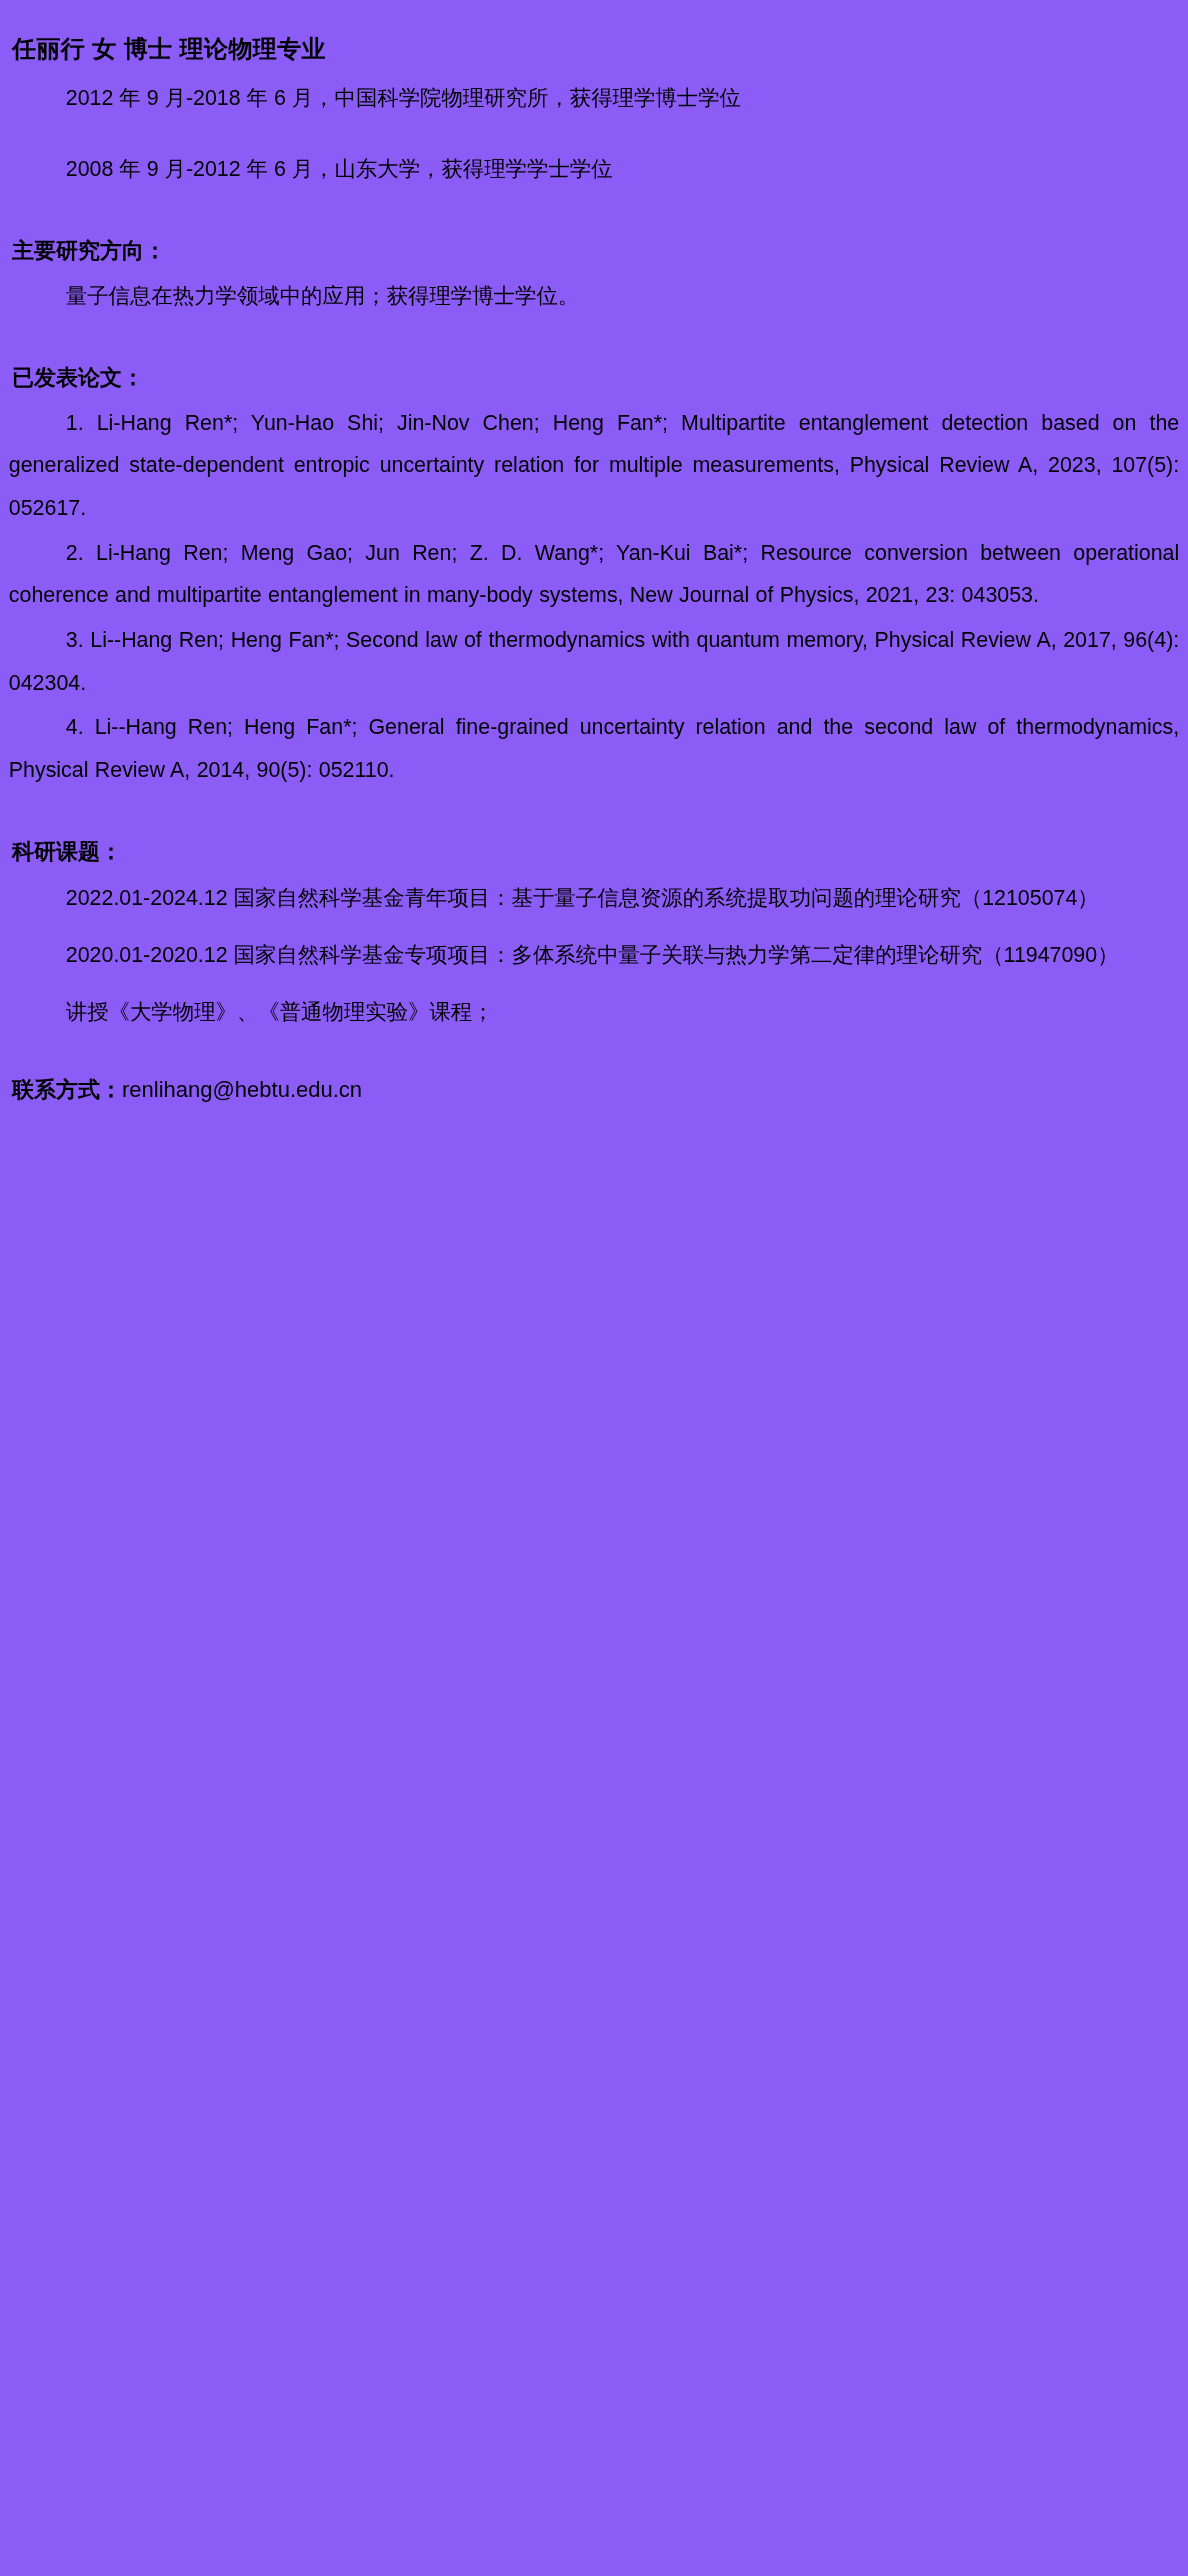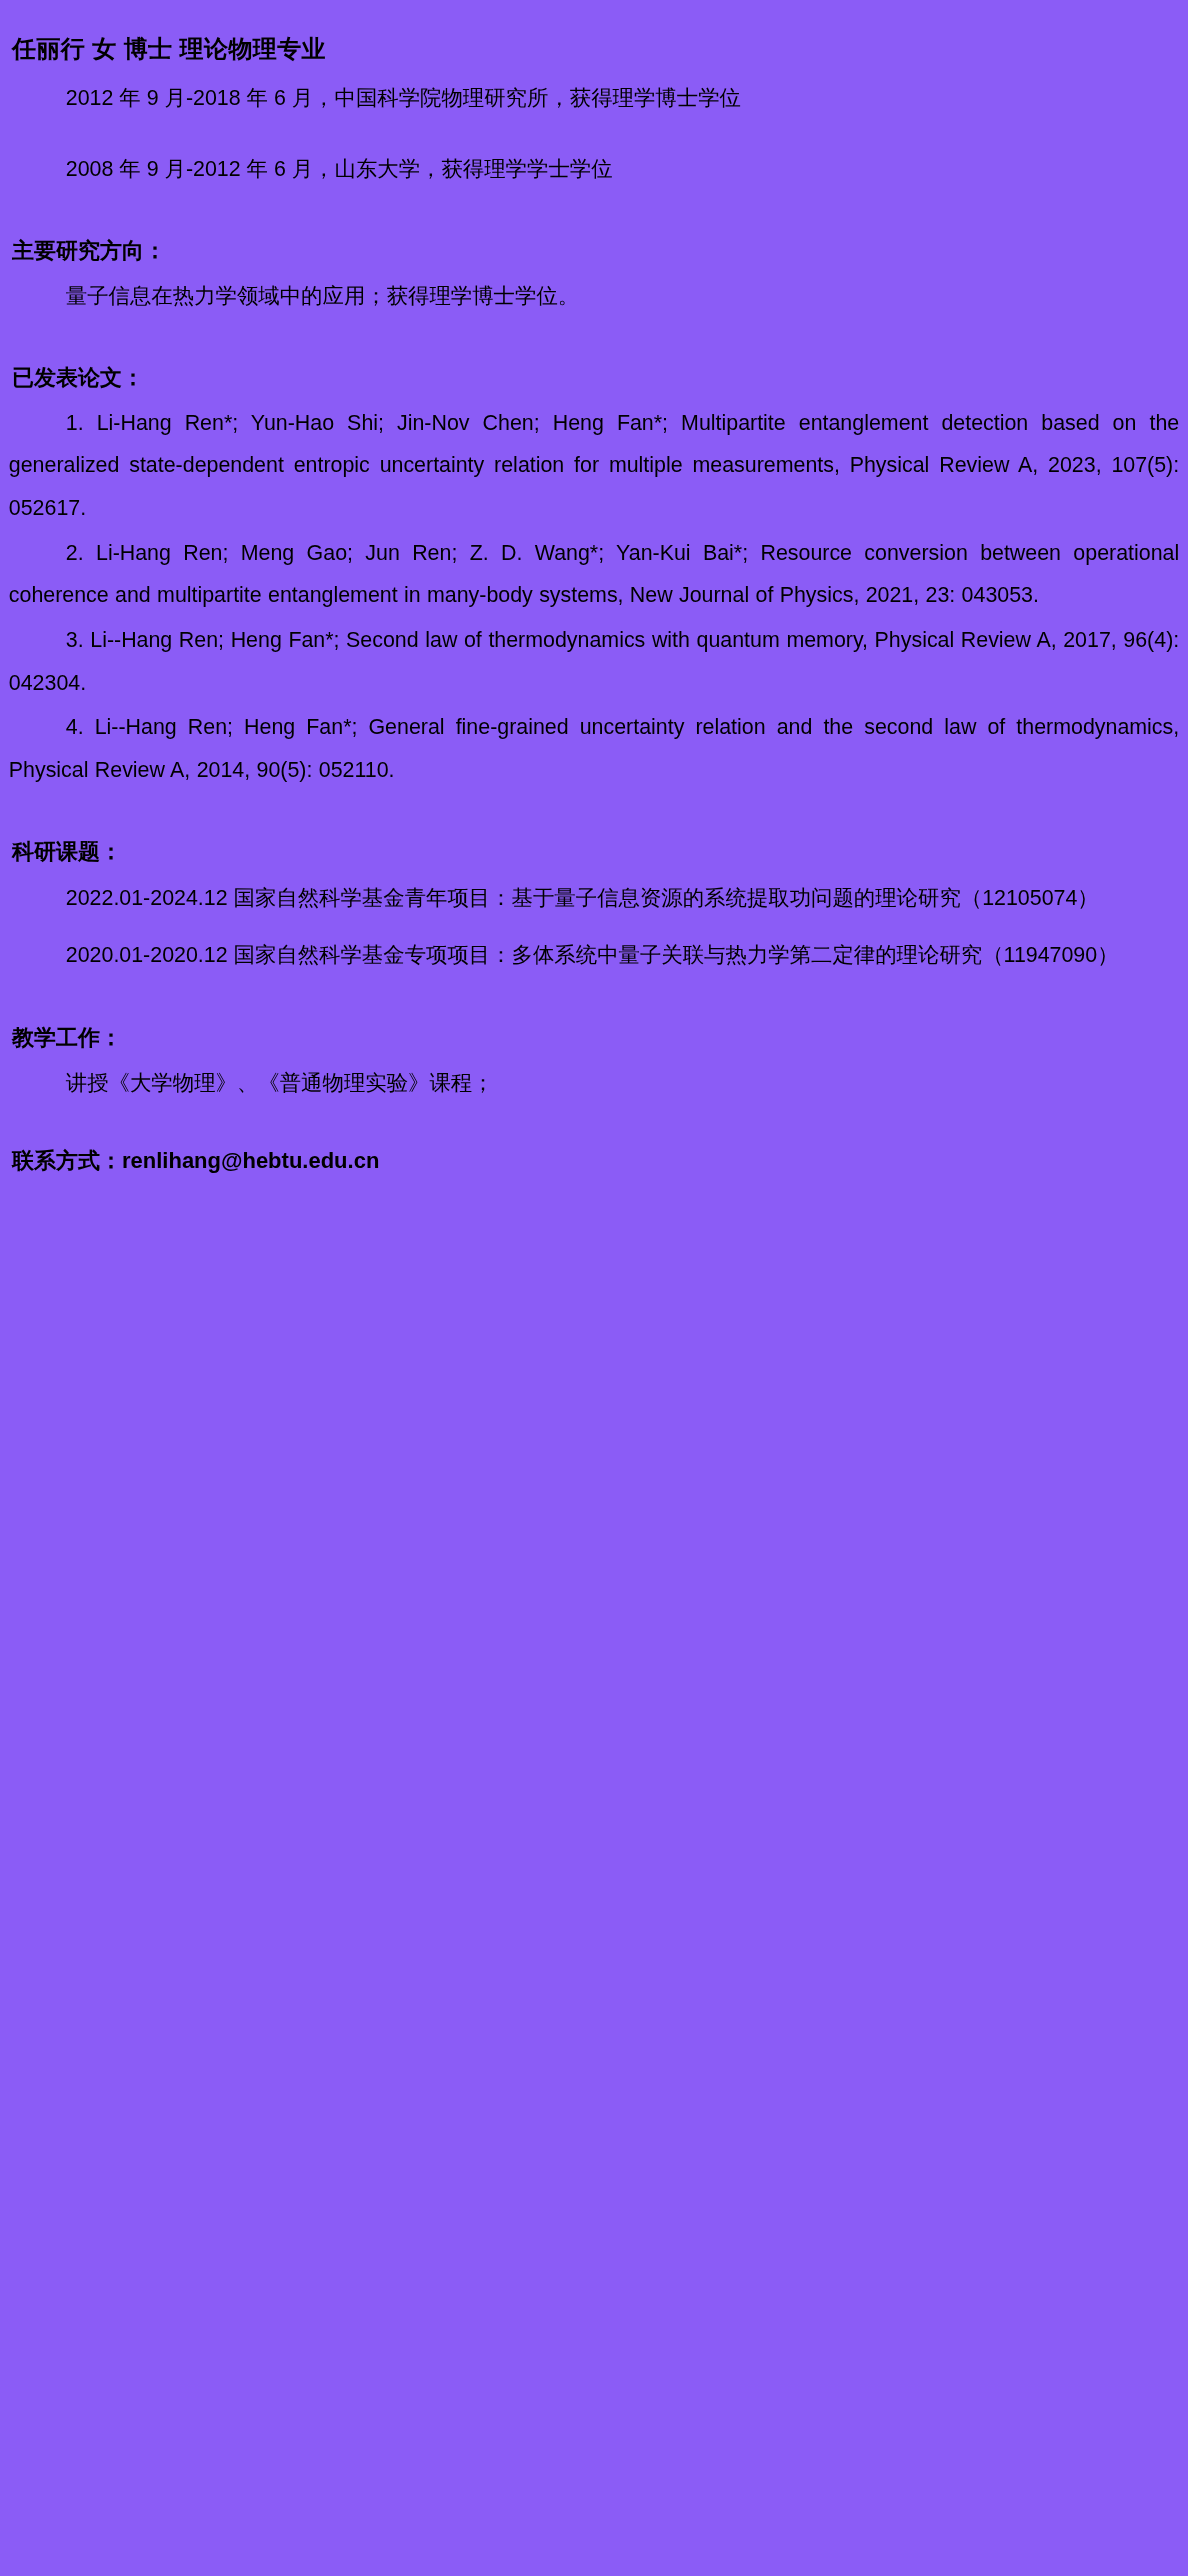--- a/index.html
+++ b/index.html
@@ -62,21 +62,21 @@
     text-indent: 57px;
     text-align: justify;
   }
   .contact {
     font-size: 22px;
     font-weight: bold;
     margin: 38px 0 0 3.2px;
     line-height: 1.6;
   }
   .contact .mail {
-    font-weight: bold;
+    font-weight: normal;
   }
   .spacer-sm { height: 11px; }
 </style>
 </head>
 <body>
 
 <div class="page">
   <div class="content">
 
     <div class="doc-title">任丽行  女  博士  理论物理专业</div>
@@ -92,21 +92,20 @@
     <div class="section-head">已发表论文：</div>
     <div class="para-list">1. Li-Hang Ren*; Yun-Hao Shi; Jin-Nov Chen; Heng Fan*; Multipartite entanglement detection based on the generalized state-dependent entropic uncertainty relation for multiple measurements, Physical Review A, 2023, 107(5): 052617.</div>
     <div class="para-list">2. Li-Hang Ren; Meng Gao; Jun Ren; Z. D. Wang*; Yan-Kui Bai*; Resource conversion between operational coherence and multipartite entanglement in many-body systems, New Journal of Physics, 2021, 23: 043053.</div>
     <div class="para-list">3. Li--Hang Ren; Heng Fan*; Second law of thermodynamics with quantum memory, Physical Review A, 2017, 96(4): 042304.</div>
     <div class="para-list">4. Li--Hang Ren; Heng Fan*; General fine-grained uncertainty relation and the second law of thermodynamics, Physical Review A, 2014, 90(5): 052110.</div>
 
     <div class="section-head">科研课题：</div>
     <div class="proj-item">2022.01-2024.12 国家自然科学基金青年项目：基于量子信息资源的系统提取功问题的理论研究（12105074）</div>
     <div class="proj-item">2020.01-2020.12 国家自然科学基金专项项目：多体系统中量子关联与热力学第二定律的理论研究（11947090）</div>
 
-    <div class="section-head">教学工作：</div>
     <div class="edu-item">讲授《大学物理》、《普通物理实验》课程；</div>
 
     <div class="contact">
       <span>联系方式：</span><span class="mail">renlihang@hebtu.edu.cn</span>
     </div>
 
   </div>
 </div>
 
 

